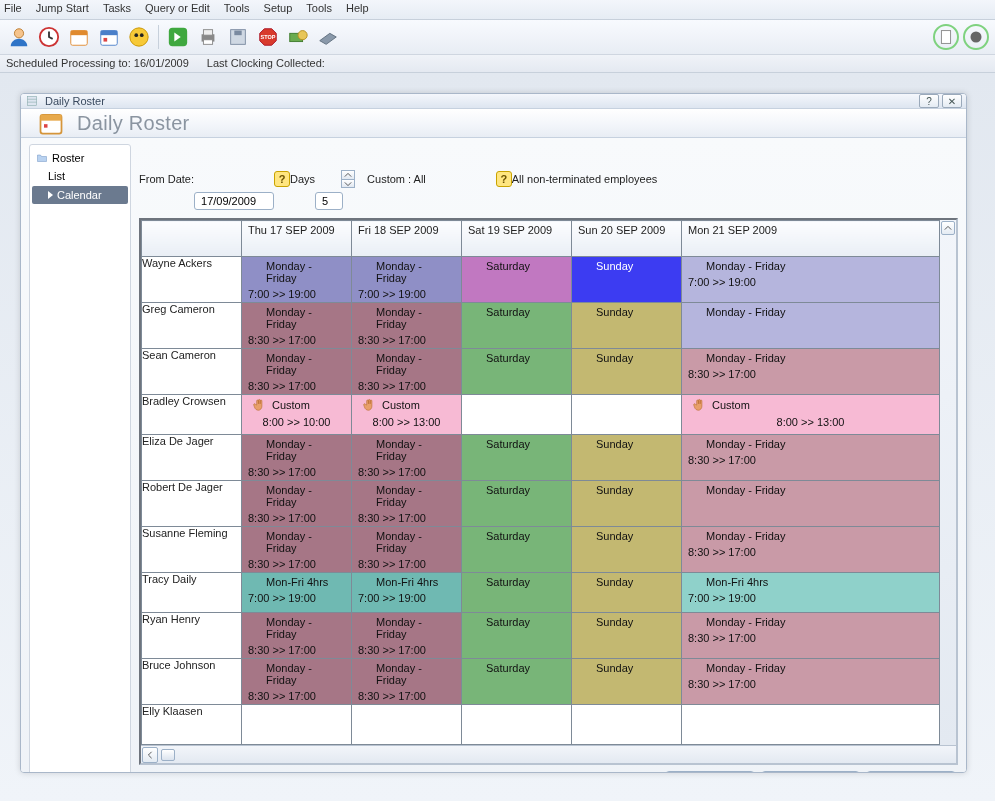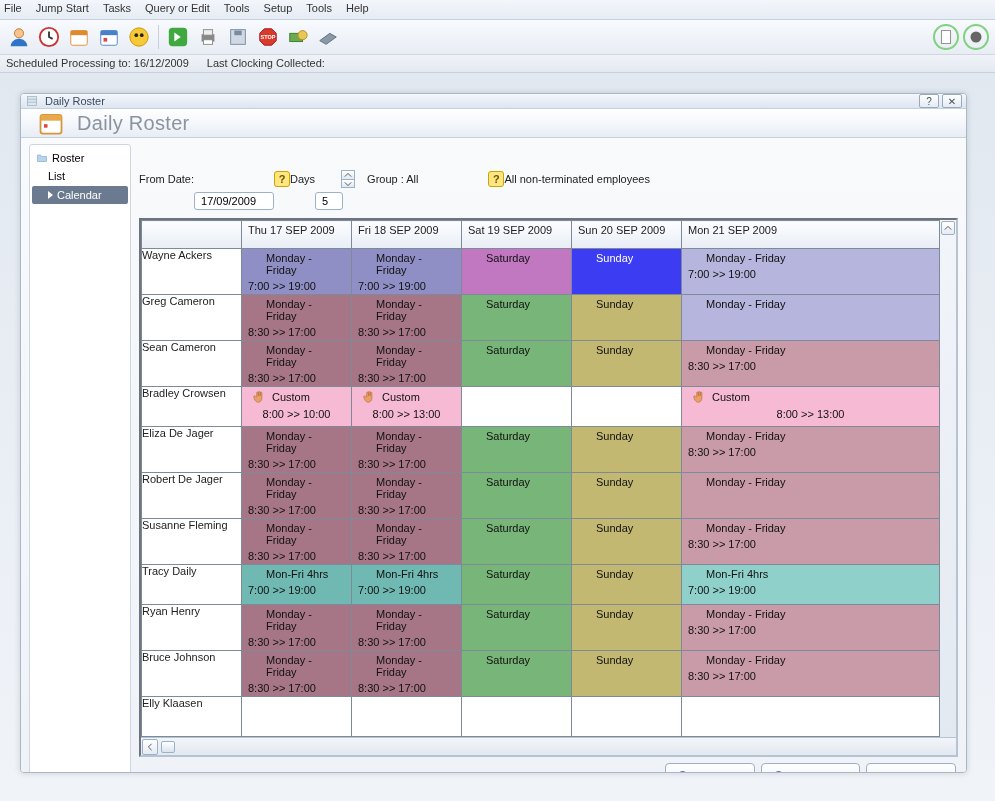--- a/index.html
+++ b/index.html
@@ -154,21 +154,21 @@
     padding:0;
     vertical-align:top;
     overflow:hidden;
     text-align:left;
   }
   table.roster th {
     background:linear-gradient(#fcfdff,#e9eef5);
     font-weight:normal;
     padding:3px 6px;
     color:#222;
-    height:28px;
+    height:36px;
   }
   .col-name { width:100px; }
   .col-day { width:110px; }
   td.name-cell {
     padding:4px 4px;
     height:40px;
     color:#222;
     background:#fff;
   }
   td.shift-cell { height:40px;margin-left:41px; }
@@ -334,21 +334,21 @@
       </div>
     <div class="tb-icon" style="border:2px solid #7fd27f;border-radius:50%;">
         <svg viewBox="0 0 24 24">
           <circle cx="12" cy="12" r="6" fill="#666"></circle>
         </svg>
       </div>
   </div>
 </div>
 
 <div class="statusbar">
-  <span>Scheduled Processing to: 16/12/2009</span>
+  <span>Scheduled Processing to: 16/01/2009</span>
   <span>Last Clocking Collected:</span>
 </div>
 
 <div class="workspace">
   <div class="window">
     <div class="win-titlebar">
       <svg width="14" height="14" viewBox="0 0 24 24">
           <rect x="4" y="4" width="16" height="16" fill="#dde5f0" stroke="#8aa"></rect>
           <line x1="4" y1="9" x2="20" y2="9" stroke="#8aa"></line>
           <line x1="4" y1="14" x2="20" y2="14" stroke="#8aa"></line>
@@ -398,21 +398,21 @@
                 <svg viewBox="0 0 10 6">
                   <path d="M1 5L5 1l4 4" stroke="#333" fill="none"></path>
                 </svg>
               </div>
             <div class="sp">
                 <svg viewBox="0 0 10 6">
                   <path d="M1 1l4 4 4-4" stroke="#333" fill="none"></path>
                 </svg>
               </div>
           </div>
-          <span style="margin-left:12px">Group : All</span>
+          <span style="margin-left:12px">Custom : All</span>
           <div class="help-icon" style="margin-left:70px">?</div>
           <span>All non-terminated employees</span>
         </div>
 
         <div class="grid-wrap">
           <div style="display:flex;flex:1;overflow:hidden">
             <div style="flex:1;overflow:hidden">
               <table class="roster">
                 <colgroup>
                   <col class="col-name">

